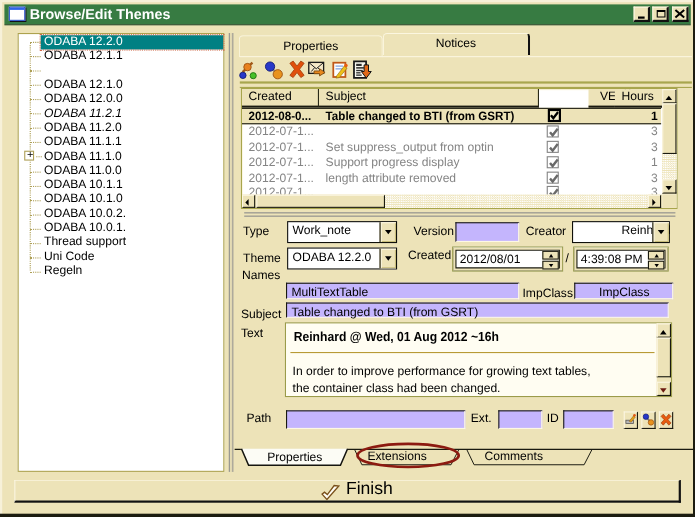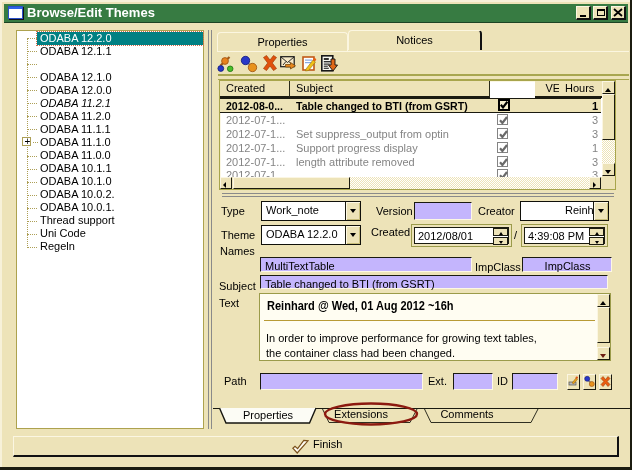--- a/index.html
+++ b/index.html
@@ -324,18 +324,18 @@
   <line x1="103" y1="8.5" x2="419" y2="8.5" stroke="#1a1a10"></line>
   <path d="M 6.5 8 L 13 23 L 96.5 23 L 103 8" fill="#FCFCF5" stroke="#15150f" stroke-width="1.4"></path>
   <path d="M 109.5 9 L 116 22.5 L 197 22.5 L 204 9" fill="#EDE3B8" stroke="#1a1a10" stroke-width="0.9"></path>
   <path d="M 211.5 9 L 218 22.5 L 318 22.5 L 325 9" fill="#EDE3B8" stroke="#1a1a10" stroke-width="0.9"></path>
   <text x="55" y="19" font-size="11" text-anchor="middle" fill="#000">Properties</text>
   <text x="148" y="18" font-size="11" text-anchor="middle" fill="#000">Extensions</text>
   <text x="254" y="18" font-size="11" text-anchor="middle" fill="#000">Comments</text>
   <ellipse cx="158" cy="14" rx="46" ry="10.5" fill="none" stroke="#8c1a10" stroke-width="2.4"></ellipse>
 </svg>
 <div class="abs" id="finish">
-    <div style="position:absolute;left:277px;top:2px;font-size:11px;">
+    <div style="position:absolute;left:277px;top:2px;font-size:16px;">
 <svg width="19" height="16" viewBox="0 0 19 16" style="vertical-align:-4px;">
         <path d="M1.8 9.2 L6.2 14 L17 1.8 L12.8 1.4 L6.6 9.6 L4 7.4 Z" fill="#fffdf4" stroke="#7a501a" stroke-width="1.2"></path>
       </svg>
 <span style="position:relative;top:-3px;">Finish</span></div>
   </div>
 
 </body></html>

